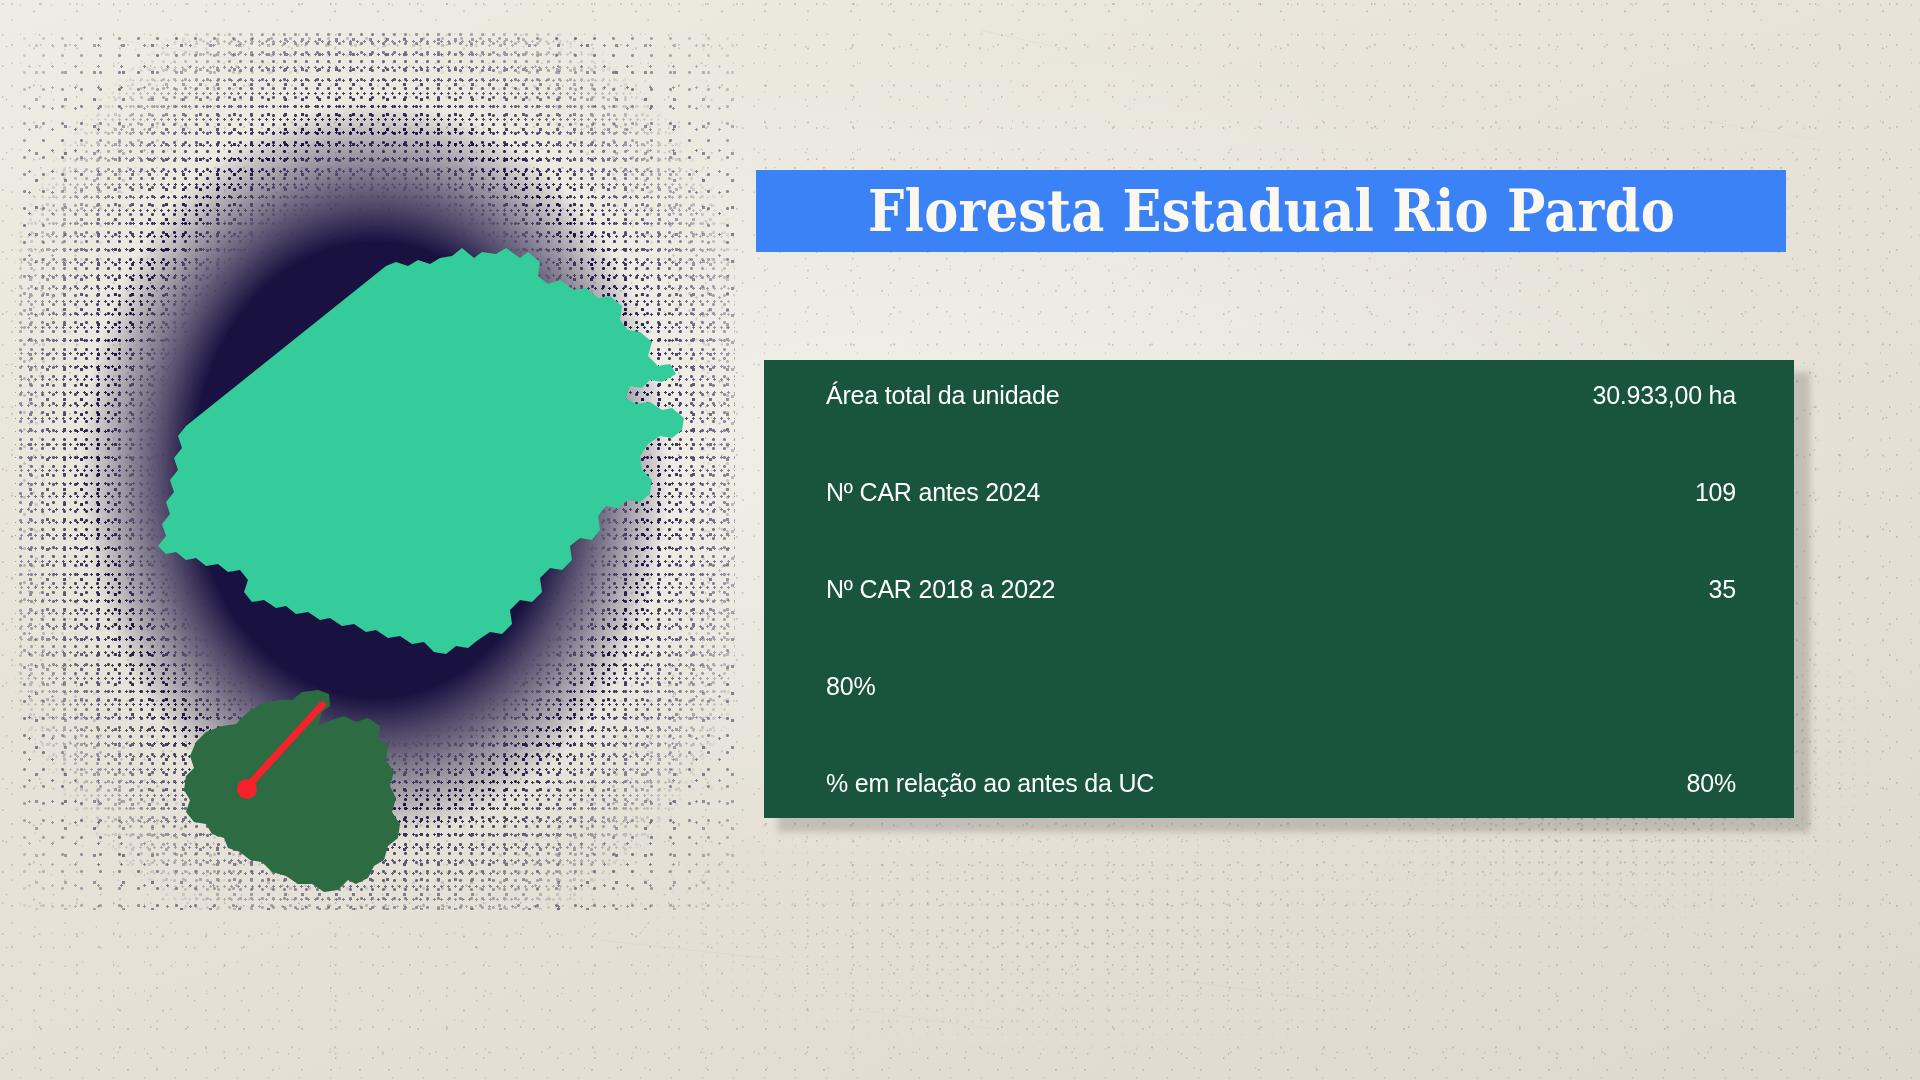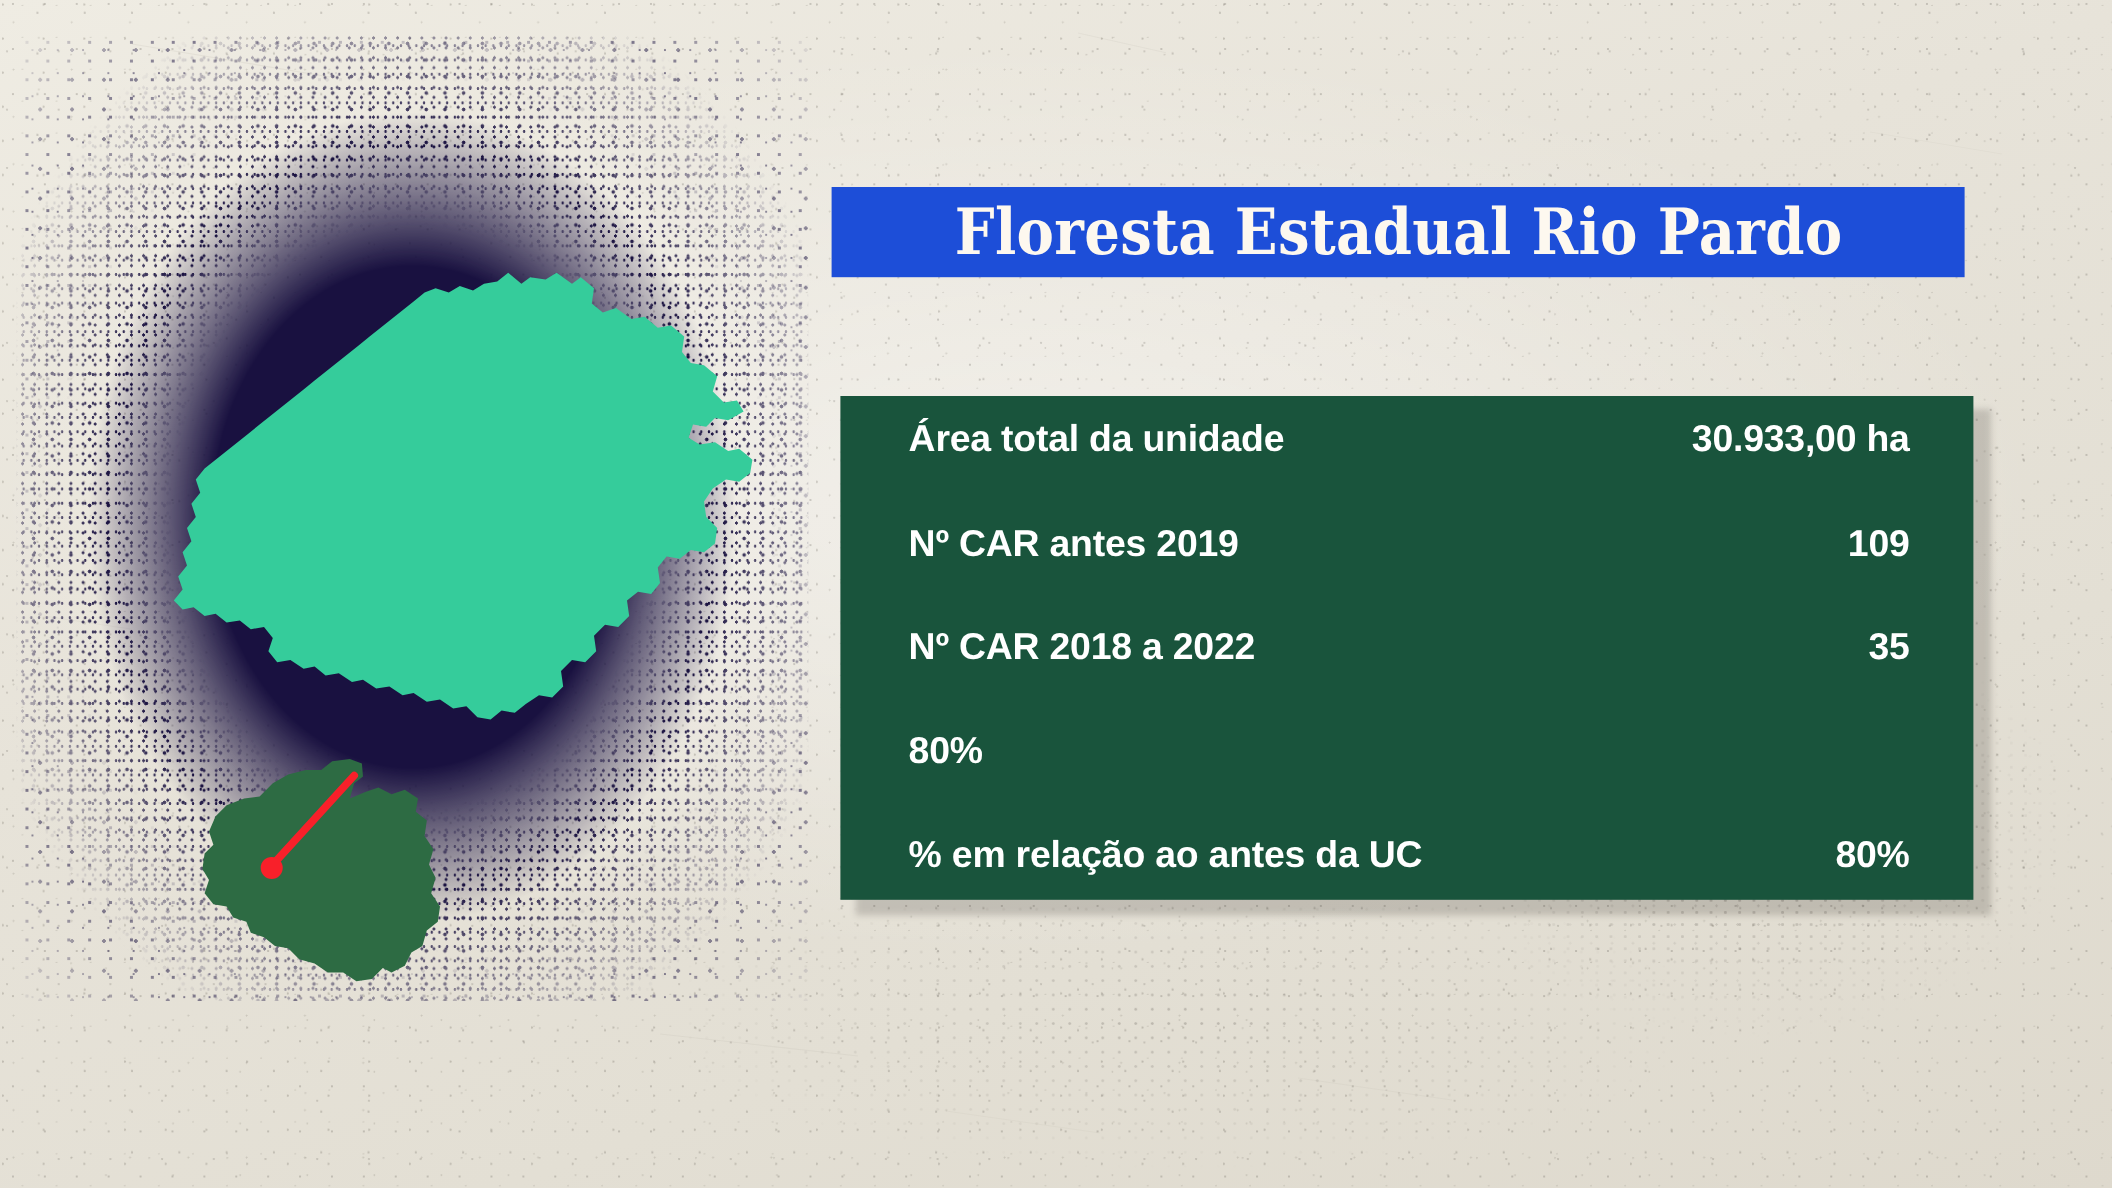--- a/index.html
+++ b/index.html
@@ -85,21 +85,21 @@
     background-image:radial-gradient(circle, rgba(60,55,50,.45) 1px, transparent 1.4px);
     background-size:15px 13px;
     -webkit-mask-image:radial-gradient(ellipse 60% 60% at 50% 40%, #000 5%, rgba(0,0,0,0) 90%);
             mask-image:radial-gradient(ellipse 60% 60% at 50% 40%, #000 5%, rgba(0,0,0,0) 90%);
     opacity:.5;
   }
 
   
   #title-band{
     position:absolute; left:756px; top:170px; width:1030px; height:82px;
-    background:#1d4ed8;
+    background:#3b82f6;
     display:flex; align-items:center; justify-content:center;
   }
   #title-text{
     font-family:"DejaVu Serif", serif;
     font-weight:700;
     font-size:58px;
     color:#fdf8ef;
     letter-spacing:.3px;
     white-space:nowrap;
     transform:scaleX(.88);
@@ -115,23 +115,23 @@
   #data-table{
     position:absolute; left:764px; top:360px; width:1030px; height:458px;
     background:#19543c;
     padding:22px 58px 22px 62px;
     display:flex; flex-direction:column; justify-content:space-between;
   }
   .row{
     display:flex; align-items:center; justify-content:space-between;
     gap:18px;
     color:#ffffff;
-    font-size:34px;
+    font-size:25px;
     line-height:1.05;
-    font-weight:700;
+    font-weight:400;
     letter-spacing:-.2px;
   }
   .row-label{ white-space:nowrap; }
   .row-value{ white-space:nowrap; text-align:right; }
 </style>
 </head>
 <body>
 
 <div id="bg-paper"></div>
 <div id="bg-grain"></div>
@@ -198,21 +198,21 @@
 
 <div id="table-shadow"></div>
 <div id="data-table">
 
   <div class="row">
     <span class="row-label">Área total da unidade</span>
     <span class="row-value">30.933,00 ha</span>
   </div>
 
   <div class="row">
-    <span class="row-label">Nº CAR antes 2019</span>
+    <span class="row-label">Nº CAR antes 2024</span>
     <span class="row-value">109</span>
   </div>
 
   <div class="row">
     <span class="row-label">Nº CAR 2018 a 2022</span>
     <span class="row-value">35</span>
   </div>
 
   <div class="row">
     <span class="row-value">80%</span>

